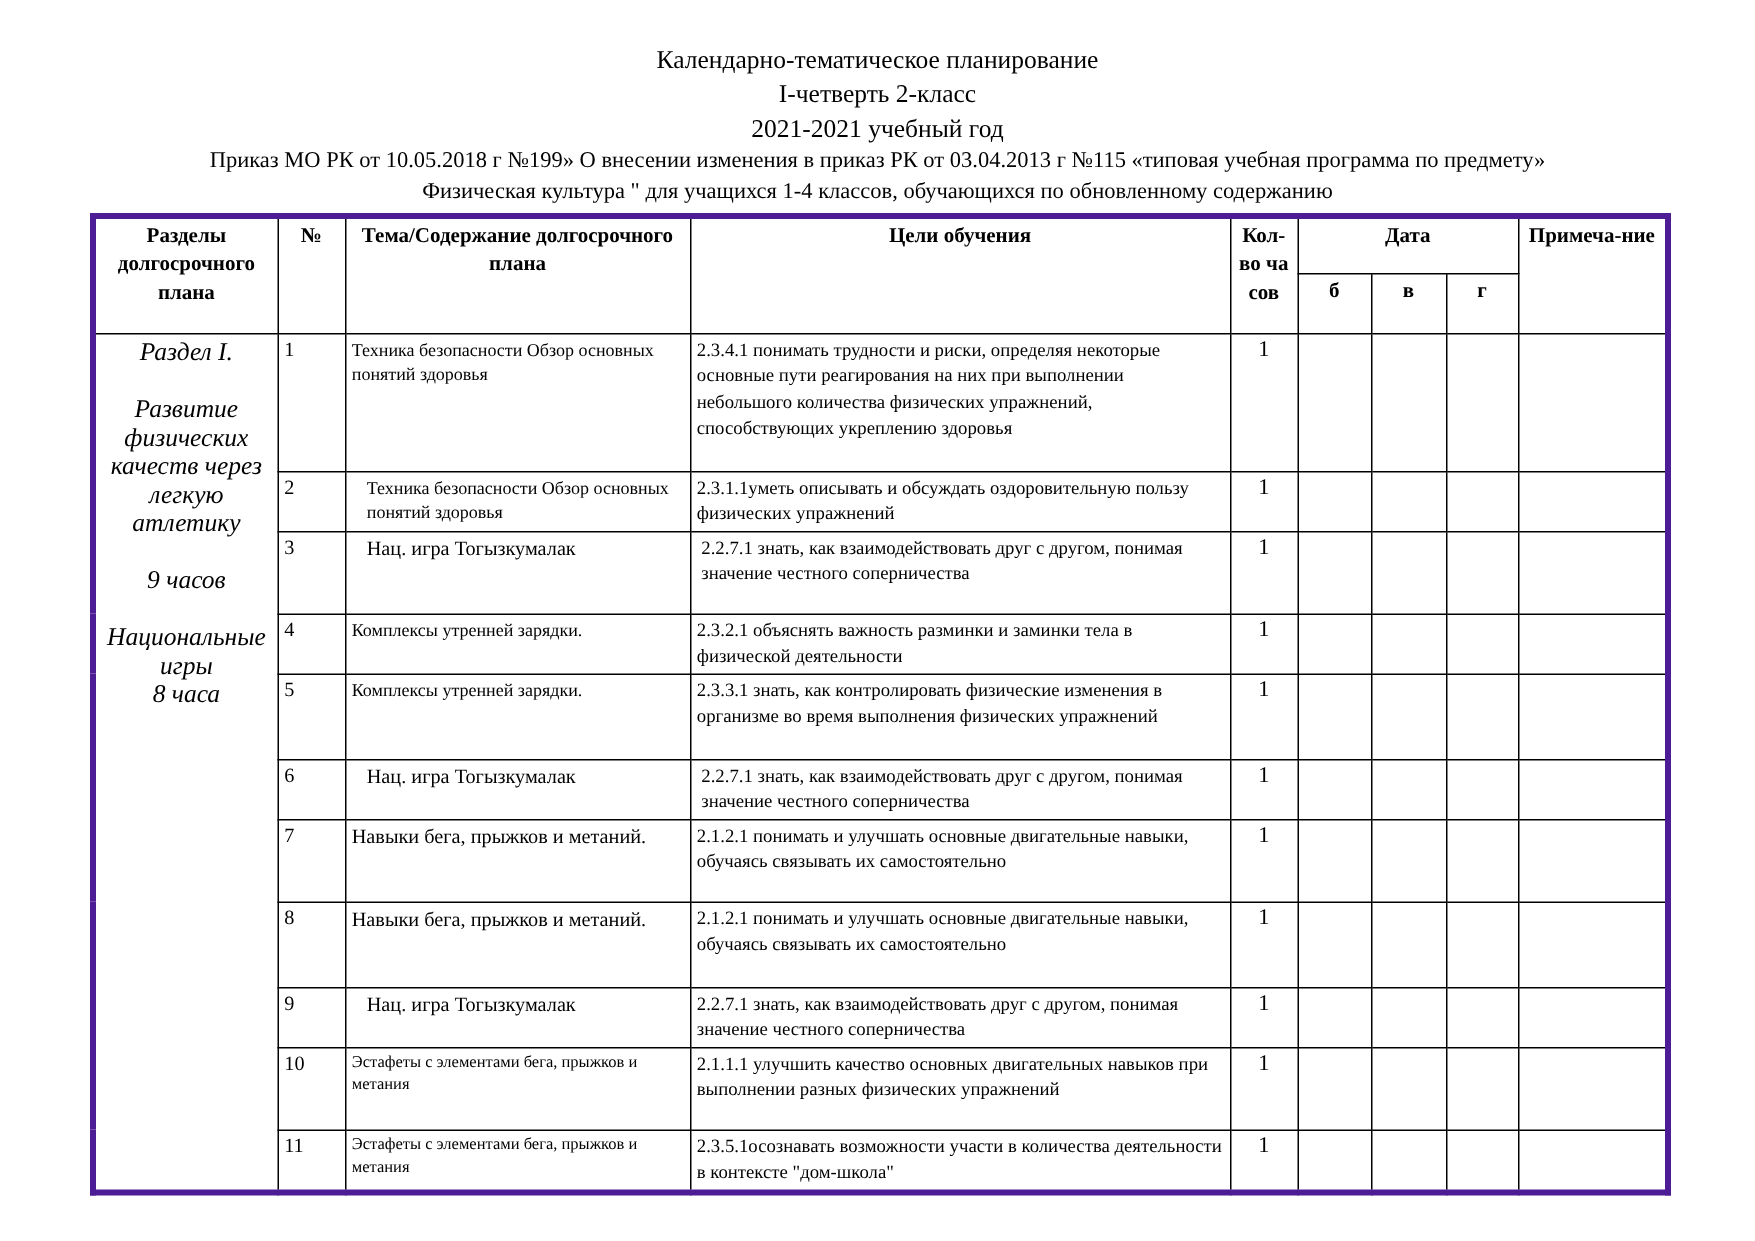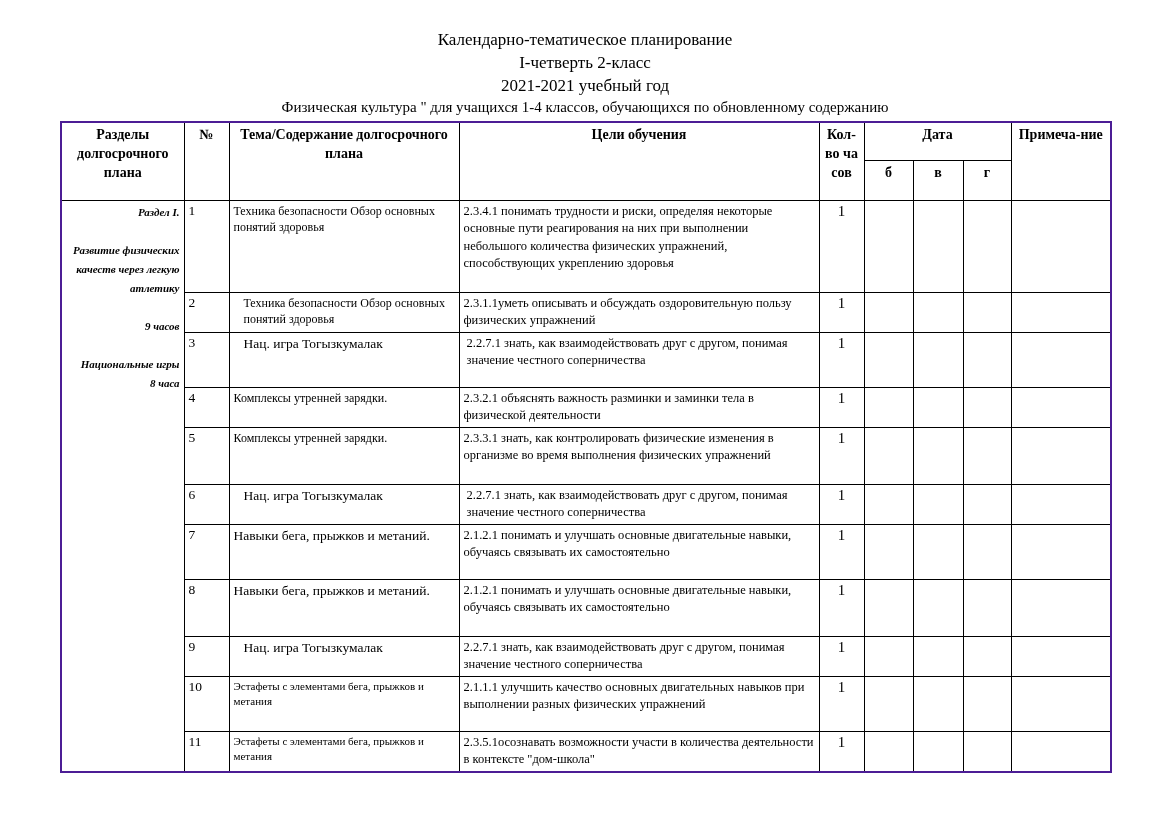--- a/index.html
+++ b/index.html
@@ -28,21 +28,21 @@
   .doc-subtitle {
     font-weight: normal;
     font-size: 15px;
     line-height: 21px;
   }
   table.plan {
     border-collapse: collapse;
     table-layout: fixed;
     width: 1050px;
     margin: 3px 0 0 60px;
-    border: 2px solid #4c1d95;
+    border: 4px solid #4c1d95;
   }
   table.plan th,
   table.plan td {
     border: 1px solid #000;
     vertical-align: top;
     padding: 2px 4px;
     overflow: hidden;
   }
   table.plan th {
     font-weight: bold;
@@ -50,25 +50,25 @@
     line-height: 19px;
     text-align: center;
   }
   th.hours-h {
     word-break: break-all;
     font-size: 15px;
     padding: 2px 1px;
     margin-left: 35px;
   }
   td.section-cell {
-    font-weight: bold;
+    font-weight: normal;
     font-style: italic;
-    font-size: 11px;
+    font-size: 17px;
     line-height: 19px;
-    text-align: right;
+    text-align: center;
     padding-top: 10px;
   }
   .sec-block { margin-bottom: 19px; }
   td.num-cell {
     font-size: 13.5px;
     padding-left: 6px;
   }
   td.topic-cell {
     font-size: 12px;
     line-height: 16px;
@@ -98,20 +98,21 @@
 </style>
 </head>
 <body>
 
 <div class="page">
 
   <div class="doc-header">
     <div class="doc-title">Календарно-тематическое планирование</div>
     <div class="doc-title">I-четверть 2-класс</div>
     <div class="doc-title">2021-2021 учебный год</div>
+    <div class="doc-subtitle">Приказ МО РК от 10.05.2018 г №199» О внесении изменения в приказ РК от 03.04.2013 г №115 «типовая учебная программа по предмету»</div>
     <div class="doc-subtitle">Физическая культура " для учащихся 1-4 классов, обучающихся по обновленному содержанию</div>
   </div>
 
   <table class="plan">
     <colgroup>
       <col style="width:123px">
       <col style="width:45px">
       <col style="width:230px">
       <col style="width:360px">
       <col style="width:45px">

